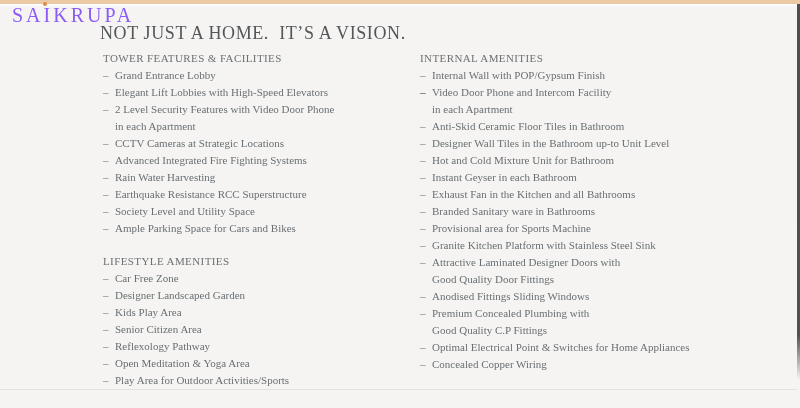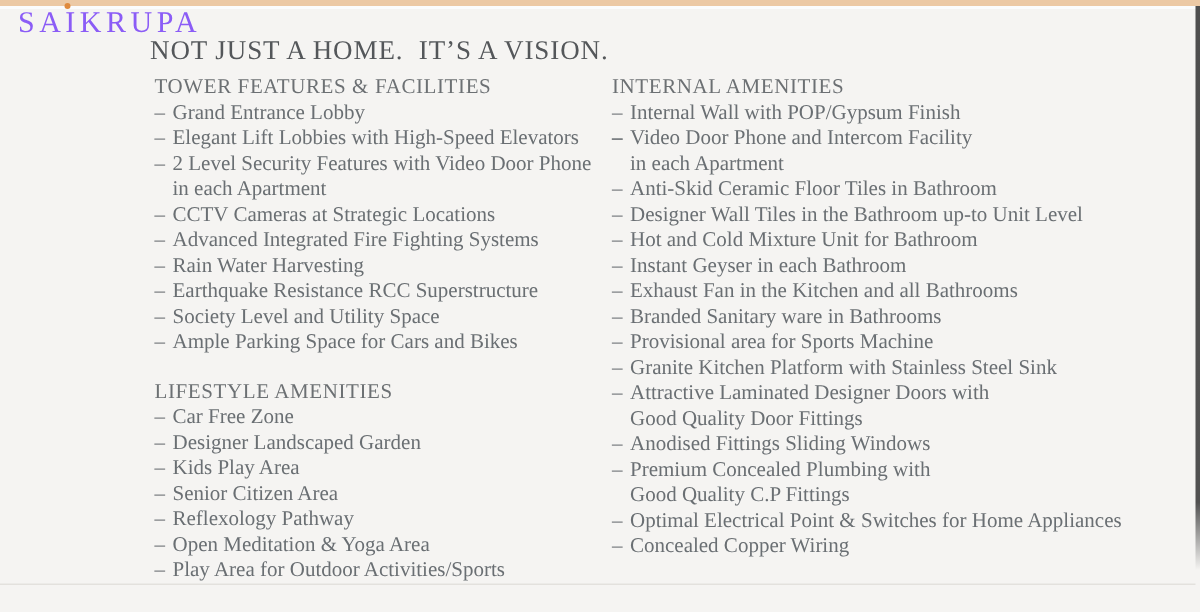--- a/index.html
+++ b/index.html
@@ -39,25 +39,25 @@
   }
   .tagline {
     position: absolute; left: 100px; top: 25px;
     font-size: 18px; line-height: 17px;
     color: #54575a;
     letter-spacing: 0.6px;
     white-space: pre;
   }
   .column {
     position: absolute; top: 50px;
-    font-size: 14px;
+    font-size: 11px;
     color: #6a6f73;
   }
   .column-left  { left: 103px; width: 312px; }
-  .column-right { left: 408px; width: 378px; }
+  .column-right { left: 420px; width: 378px; }
   .section + .section { margin-top: 16px; }
   .section-title {
     line-height: 17px;
     color: #6c7073;
     letter-spacing: 0.4px;
     white-space: nowrap;
   }
   .item {
     position: relative;
     padding-left: 12px;

